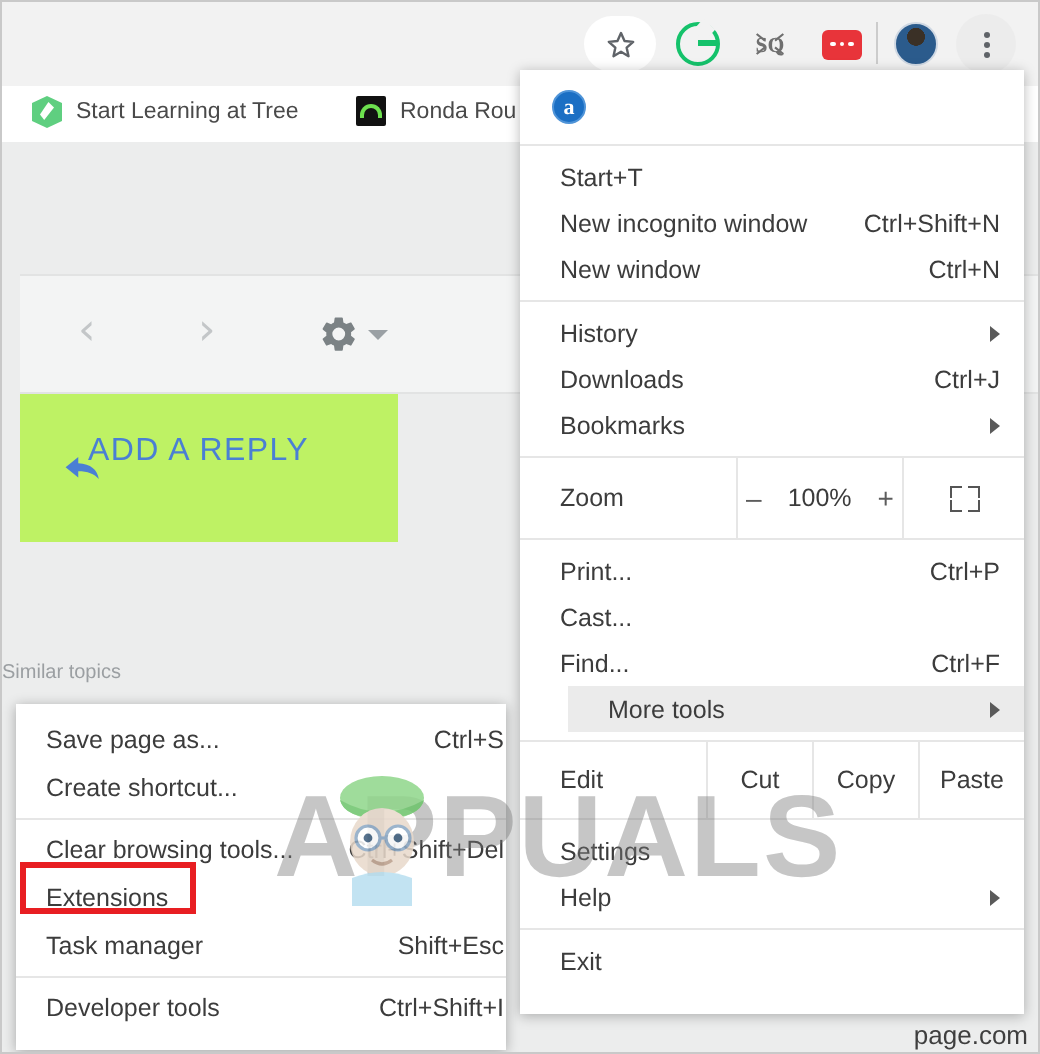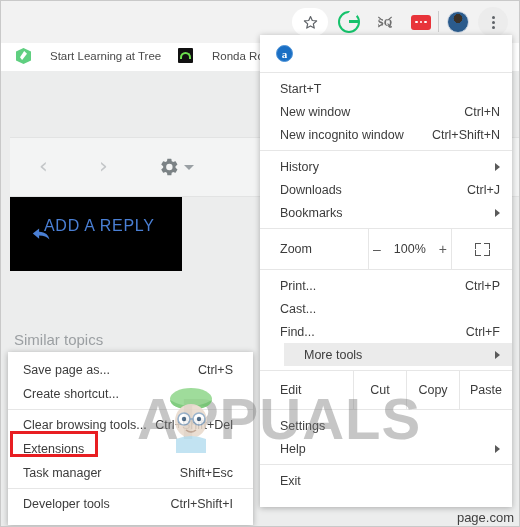--- a/index.html
+++ b/index.html
@@ -82,21 +82,21 @@
   
   #bookmarks-bar {
     position: absolute;
     left: 0; top: 43px;
     width: 520px; height: 28px;
     background: #ffffff;
     border-bottom: 1px solid #e0e0e0;
   }
   .bookmark-item {
     position: absolute; top: 5px;
-    display: flex; align-items: center; gap: 19px;
+    display: flex; align-items: center; gap: 7px;
     font-size: 11.5px; color: #4a4a4a;
     white-space: nowrap;
   }
   #bookmark-treehouse { left: 16px; }
   #bookmark-ronda { left: 178px; }
   .bm-favicon-tree {
     width: 15px; height: 16px;
     background: #5fcf80;
     clip-path: polygon(50% 0, 100% 22%, 100% 78%, 50% 100%, 0 78%, 0 22%);
     position: relative;
@@ -144,35 +144,35 @@
   #post-gear-icon { position: absolute; left: 148px; top: 18px; }
   #post-gear-caret {
     position: absolute; left: 174px; top: 27px;
     width: 0; height: 0;
     border-left: 5px solid transparent;
     border-right: 5px solid transparent;
     border-top: 5px solid #9aa0a4;
   }
   #add-reply-panel {
     position: absolute; left: 10px; top: 126px;
-    width: 172px; height: 74px;
-    background: #000000;
+    width: 189px; height: 74px;
+    background: #bef264;
   }
   #add-reply-button {
     position: absolute; left: 22px; top: 20px;
     display: flex; align-items: center; gap: 12px;
     color: #4a7fd4; font-size: 16px; letter-spacing: 0.7px;
   }
   .reply-arrow {
     width: 0; height: 0; position: relative;
   }
   .reply-arrow svg { display: block; }
   #similar-topics-label {
-    position: absolute; left: 14px; top: 260px;
-    font-size: 15px; color: #9b9fa2;
+    position: absolute; left: 1px; top: 260px;
+    font-size: 10px; color: #9b9fa2;
   }
 
   
   #chrome-main-menu {
     position: absolute;
     left: 260px; top: 35px;
     width: 252px; height: 472px;
     background: #ffffff;
     box-shadow: 0 1px 6px rgba(0,0,0,0.28);
     font-size: 12.5px;
@@ -254,21 +254,21 @@
   #more-tools-submenu {
     position: absolute;
     left: 8px; top: 352px;
     width: 245px; height: 170px;
     background: #ffffff;
     box-shadow: 0 1px 6px rgba(0,0,0,0.30);
     font-size: 12.5px; color: #3c3c3c;
     z-index: 60;
     padding-top: 3px;
   }
-  #more-tools-submenu .menu-row { padding: 0 20px 0 15px; height: 24px; }
+  #more-tools-submenu .menu-row { padding: 0 1px 0 15px; height: 24px; }
   .sub-group { border-bottom: 1px solid #e6e6e6; padding: 3px 0; }
   .sub-group.last { border-bottom: none; }
   #extensions-highlight-box {
     position: absolute;
     left: 10px; top: 431px;
     width: 88px; height: 26px;
     border: 3px solid #e81e22;
     box-sizing: border-box;
     z-index: 70;
     pointer-events: none;
@@ -393,26 +393,26 @@
 
     <div id="menu-ext-row">
       <span class="ext-a-icon">a</span>
     </div>
 
     <div class="menu-group">
       <div class="menu-row">
         <span class="mi-accel">Start+T</span>
       </div>
       <div class="menu-row">
+        <span class="mi-label">New incognito window</span>
+        <span class="mi-accel">Ctrl+Shift+N</span>
+      </div>
+      <div class="menu-row">
         <span class="mi-label">New window</span>
         <span class="mi-accel">Ctrl+N</span>
-      </div>
-      <div class="menu-row">
-        <span class="mi-label">New incognito window</span>
-        <span class="mi-accel">Ctrl+Shift+N</span>
       </div>
     </div>
 
     <div class="menu-group">
       <div class="menu-row">
         <span class="mi-label">History</span>
         <span class="submenu-caret"></span>
       </div>
       <div class="menu-row">
         <span class="mi-label">Downloads</span>

